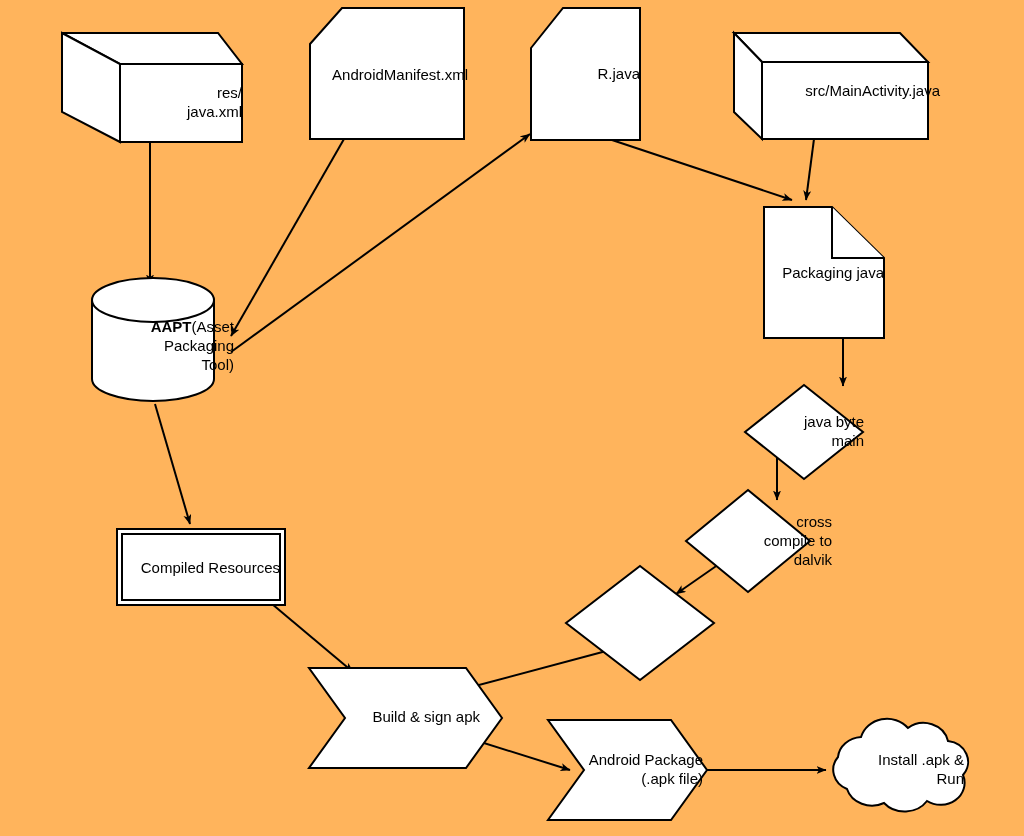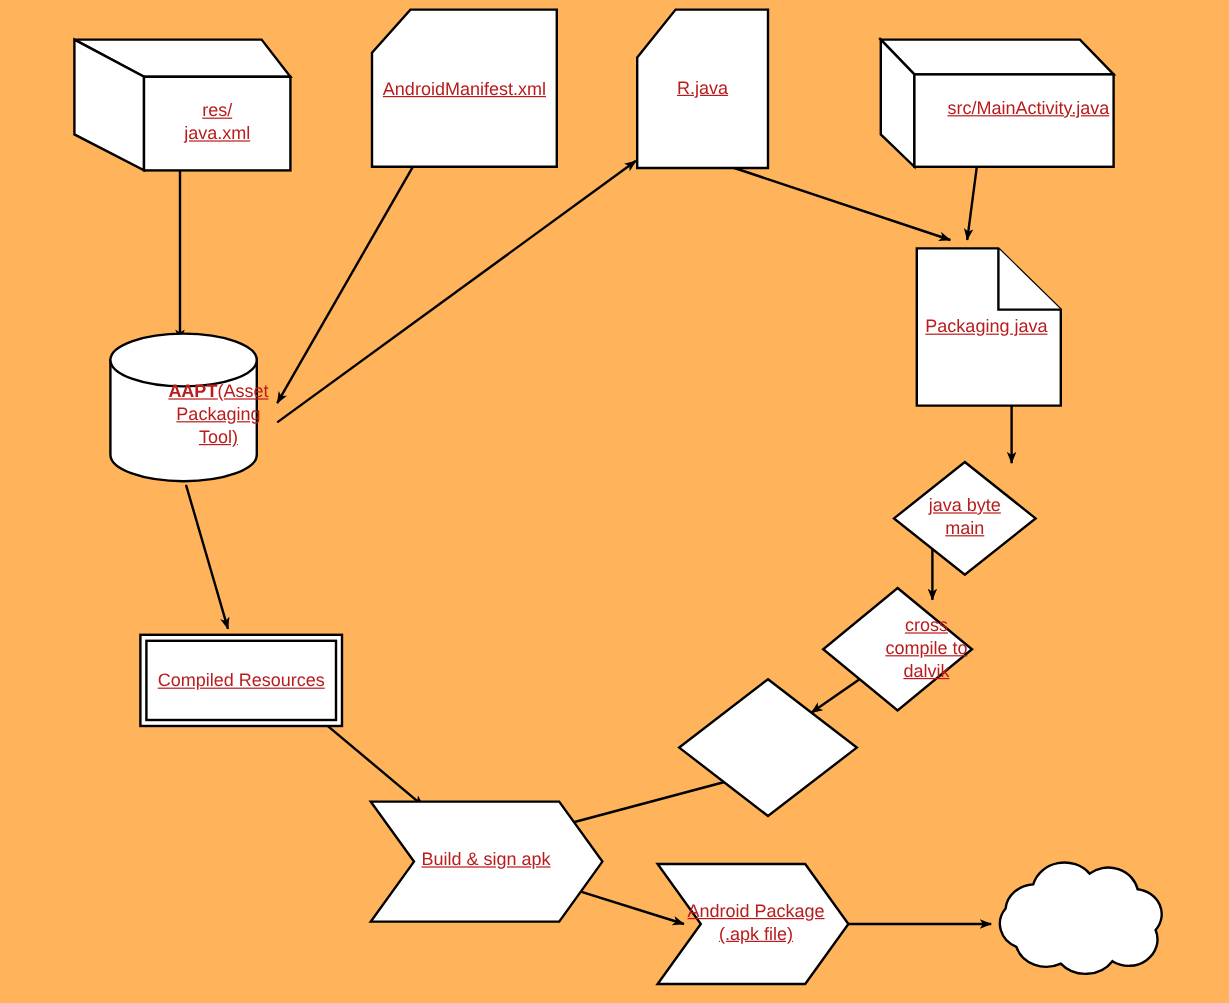--- a/index.html
+++ b/index.html
@@ -34,25 +34,24 @@
   .edge-line {
     fill: none;
     stroke: #000000;
     stroke-width: 2;
   }
   .lbl-overlay {
     position: absolute;
     font-family: "Liberation Sans", sans-serif;
     font-size: 15px;
     line-height: 19px;
-    color: #b91c1c;
-    text-align: center;
+    color: #000000;
+    text-align: right;
     pointer-events: none;
     white-space: pre-line;
-    text-decoration: underline;
   }
   .lbl-overlay b { font-weight: bold; }
 </style>
 </head>
 <body>
 
 <div id="canvas">
 
   <svg id="diagram-svg" viewBox="0 0 1024 836">
     <defs>
@@ -160,35 +159,37 @@
 
   <div class="lbl-overlay" style="left:120px; top:83px; width:122px;">res/
 java.xml</div>
 
   <div class="lbl-overlay" style="left:306px; top:65px; width:162px;">AndroidManifest.xml</div>
 
   <div class="lbl-overlay" style="left:531px; top:64px; width:109px;">R.java</div>
 
   <div class="lbl-overlay" style="left:762px; top:81px; width:166px;padding-left:12px;">src/MainActivity.java</div>
 
-  <div class="lbl-overlay" style="left:92px; top:317px; width:142px;padding-left:19px;"><b>AAPT</b><span>(Asset
+  <div class="lbl-overlay" style="left:92px; top:317px; width:142px;"><b>AAPT</b><span>(Asset
 Packaging
 Tool)</span></div>
 
   <div class="lbl-overlay" style="left:760px; top:263px; width:124px;">Packaging java</div>
 
   <div class="lbl-overlay" style="left:744px; top:412px; width:120px;">java byte
 main</div>
 
   <div class="lbl-overlay" style="left:712px; top:512px; width:120px;">cross
 compile to
 dalvik</div>
 
   <div class="lbl-overlay" style="left:122px; top:558px; width:158px;">Compiled Resources</div>
 
 
   <div class="lbl-overlay" style="left:330px; top:707px; width:150px;">Build &amp; sign apk</div>
 
   <div class="lbl-overlay" style="left:557px; top:750px; width:146px;">Android Package
 (.apk file)</div>
 
+  <div class="lbl-overlay" style="left:840px; top:750px; width:124px;">Install .apk &amp;
+Run</div>
 
 </div>
 
 </body></html>

